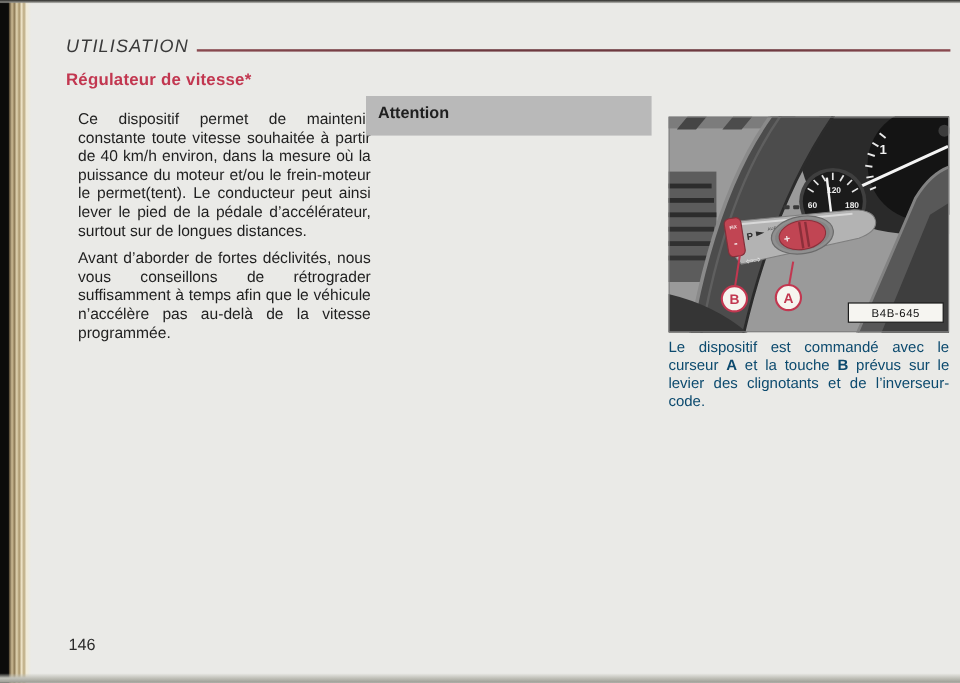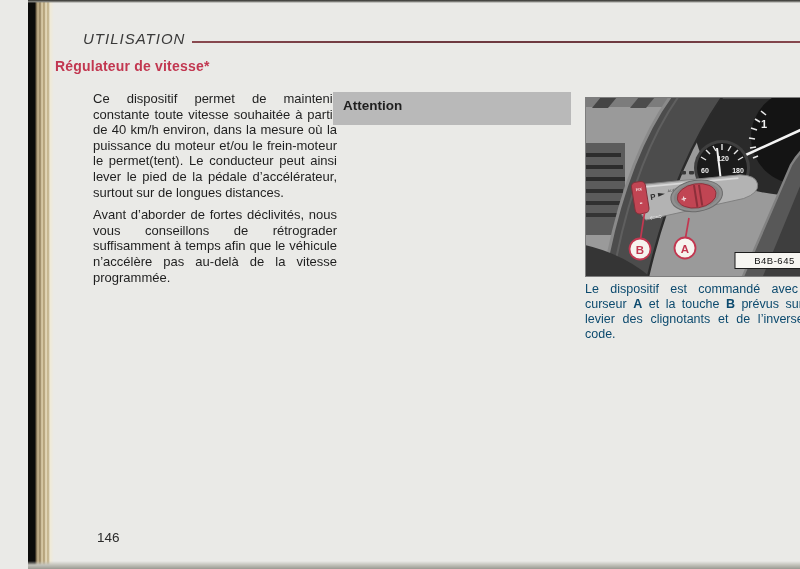--- a/index.html
+++ b/index.html
@@ -2,52 +2,52 @@
 <html style="--accent-red: #c23750; --photo-red: #c14553; --header-line: #6e3a40; --attention-bg: #b9b9b9; --page-bg: #eaeae7;"><head>
 <meta charset="utf-8">
 <style>
   html,body{margin:0;padding:0;}
   body{
     width:800px;height:569px;position:relative;overflow:hidden;
     background:var(--page-bg,#eaeae7);
     font-family:"Liberation Sans", sans-serif;
     color:#1f1f1f;
   }
-  .abs{position:absolute;margin-left:28px;}
+  .abs{position:absolute;}
   
   .scan-top-edge{top:0;left:0;right:0;height:3px;
     background:linear-gradient(180deg,#2c2c29 0,#8a8a85 60%,rgba(234,234,231,0) 100%);}
   .book-edge{top:0;left:0;bottom:0;width:26px;
     background:linear-gradient(90deg,
       #0b0b0a 0px,#0b0b0a 7px,#6b5c42 8px,#cdbb95 10px,#8f7c58 12px,
       #e3d6b4 14px,#a8946a 16px,#eee4c8 18px,#baa87e 20px,#f0ead6 22px,
       var(--page-bg,#eaeae7) 26px);}
   .scan-bottom-edge{left:0;right:0;bottom:0;height:8px;
     background:linear-gradient(0deg,#9a9a92 0,#c2c2ba 4px,rgba(234,234,231,0) 8px);}
   
   .section-header{left:55px;top:30px;font-size:15px;font-style:italic;
     letter-spacing:1px;color:#3a3a3a;}
   .header-rule{left:164px;top:41px;width:628px;height:2px;
     background:linear-gradient(90deg,#8a4a50,var(--header-line,#6e3a40) 30%,var(--header-line,#6e3a40) 75%,#8a4a50);}
   .page-title{left:55px;top:58px;font-size:14px;font-weight:bold;
     color:var(--accent-red,#c23750);letter-spacing:.2px;}
   
   .col-left{left:65px;top:91px;width:244px;}
   .col-left p{margin:0 0 7px 0;font-size:13px;line-height:15.6px;text-align:justify;}
-  .col-mid{left:305px;top:92px;width:238px;}
+  .col-mid{left:305px;top:80px;width:238px;}
   .attention-box{background:var(--attention-bg,#b9b9b9);padding:6px 10px 9px 10px;box-sizing:border-box;}
   .attention-title{font-size:13.5px;font-weight:bold;margin:0 0 3px 0;}
   .attention-text{font-size:13px;font-weight:bold;line-height:15.4px;text-align:justify;margin:0;}
   .warning-text{margin:8px 0 0 0;font-size:13.5px;font-weight:bold;line-height:15.9px;
     text-align:justify;color:#101010;}
   .col-right{left:557px;top:97px;width:234px;}
   .photo{display:block;width:234px;height:180px;}
   .caption{margin:5px 0 0 0;font-size:12.5px;line-height:14.9px;text-align:justify;color:#0c4a6e;}
   .caption .bold{font-weight:bold;}
-  .page-number{left:69px;top:530px;font-size:13.5px;color:#2b2b2b;}
+  .page-number{left:57px;top:530px;font-size:13.5px;color:#2b2b2b;}
   
   .accent-fill{fill:var(--accent-red,#c23750);}
   .accent-stroke{stroke:var(--accent-red,#c23750);}
   .photo-red{fill:var(--photo-red,#c14553);}
   svg text{font-family:"Liberation Sans",sans-serif;}
   svg text.glyph{font-family:"DejaVu Sans",sans-serif;}
 </style>
 </head>
 <body>
 

